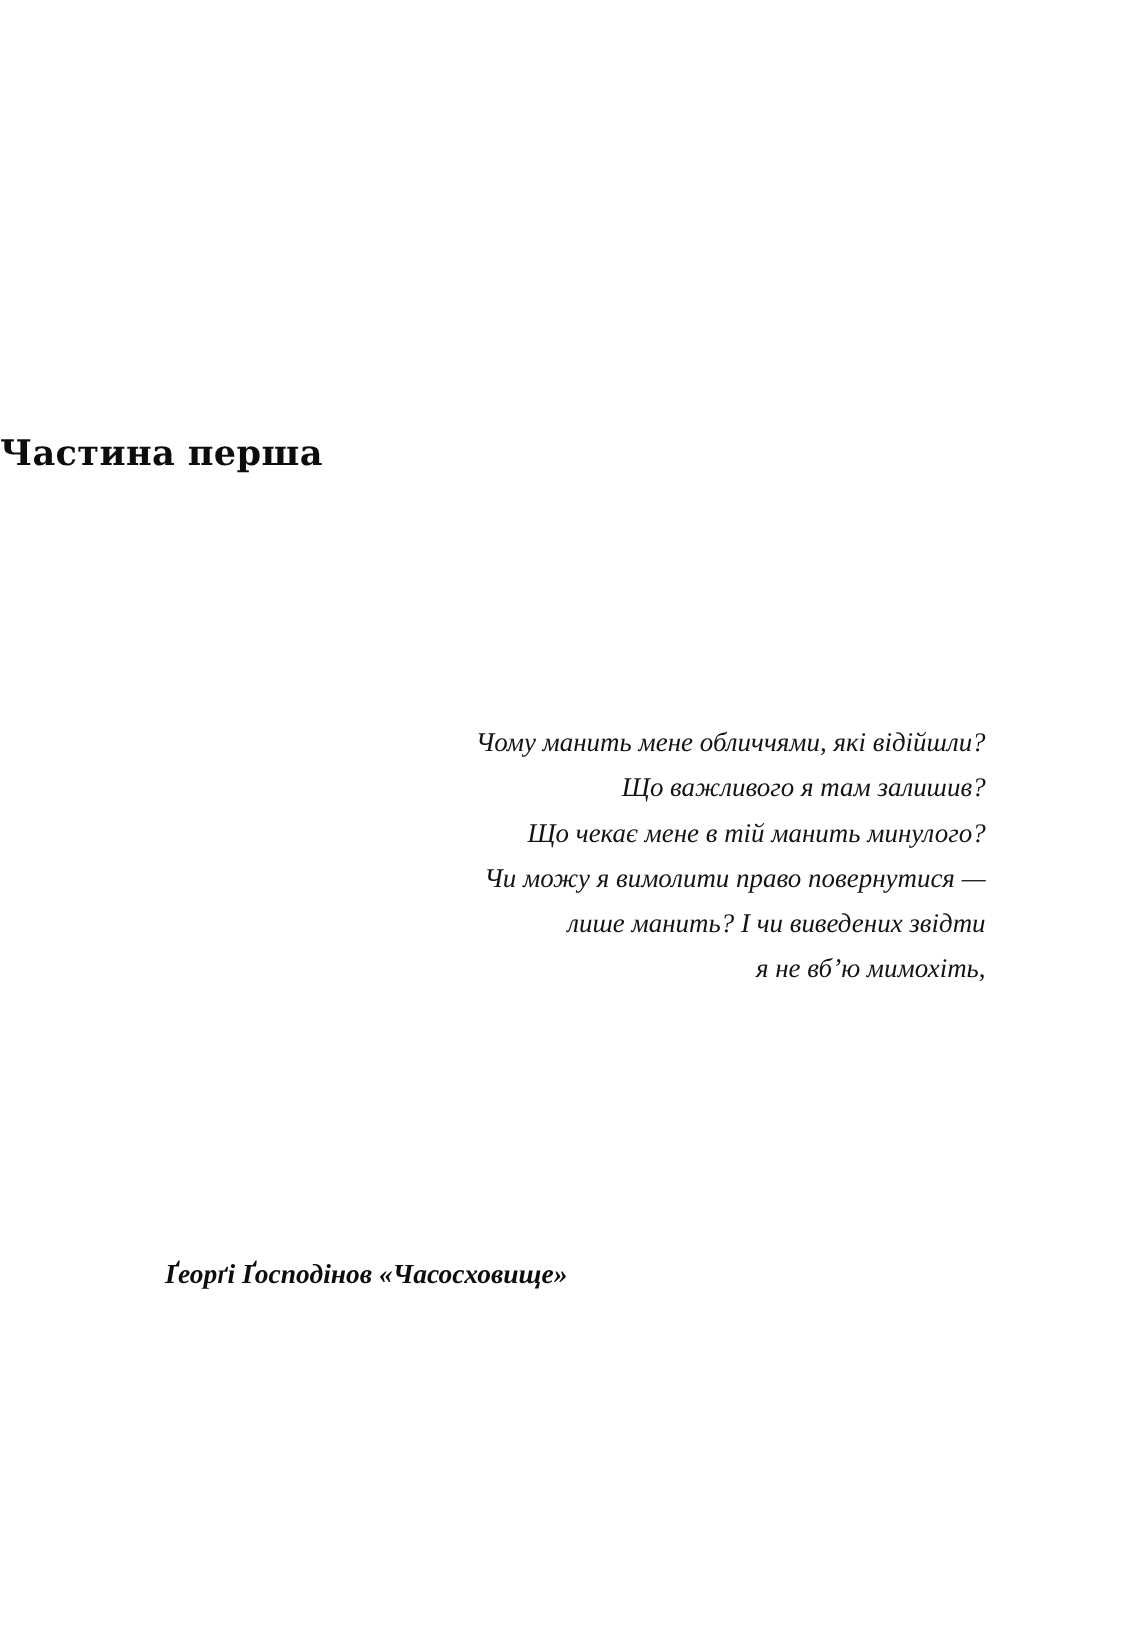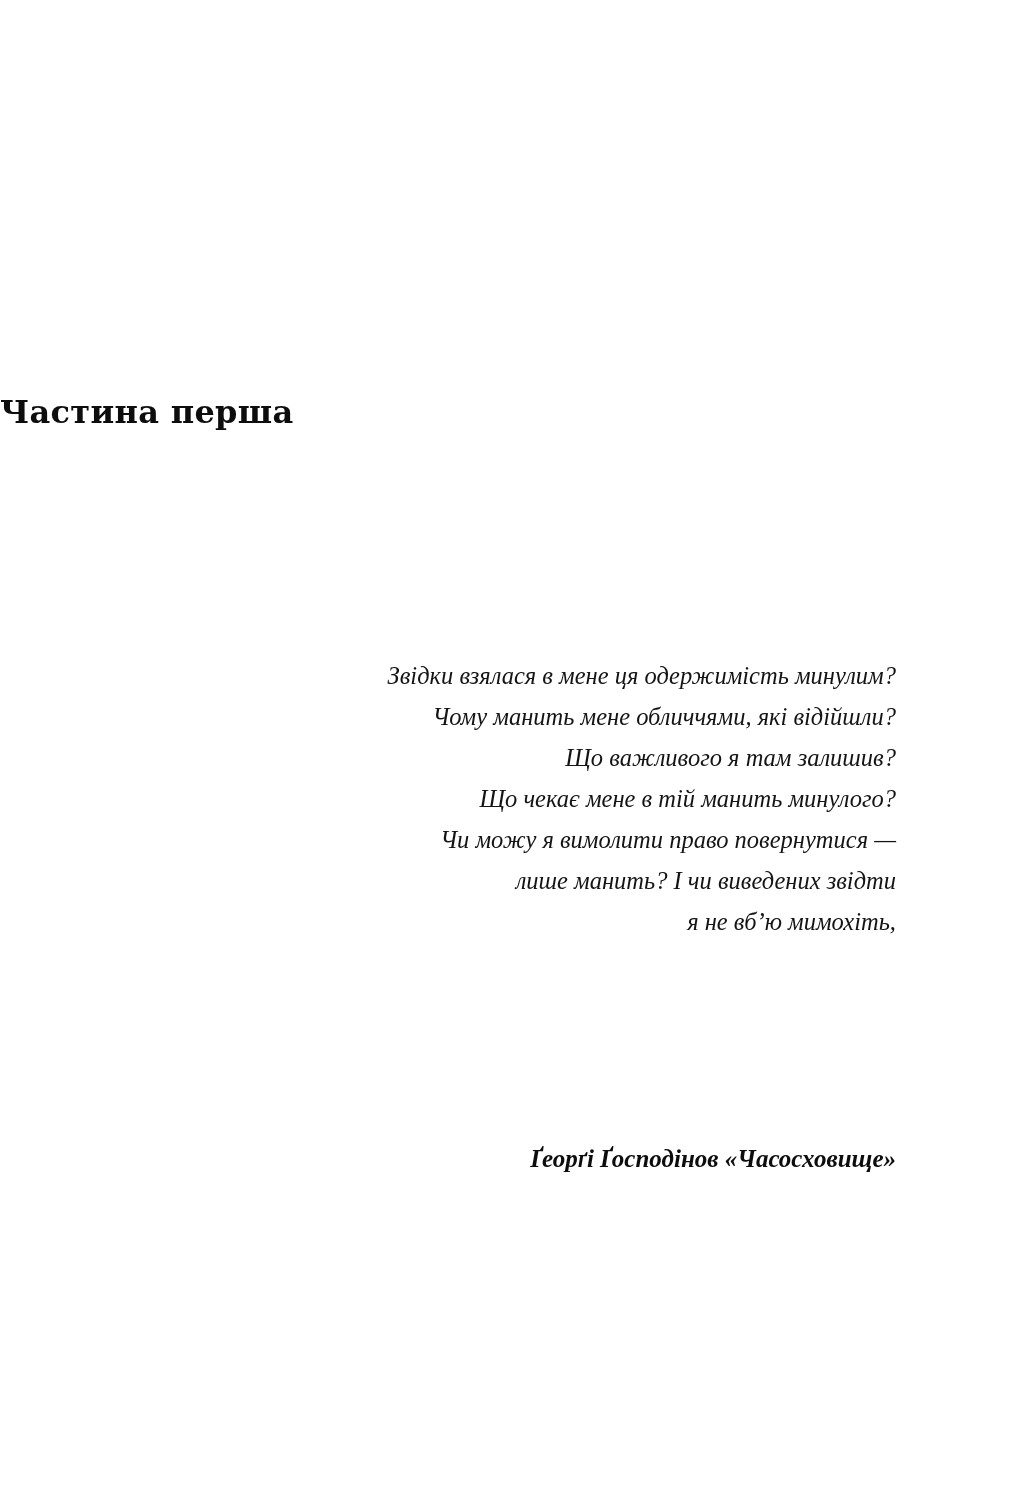--- a/index.html
+++ b/index.html
@@ -49,38 +49,37 @@
   .epigraph .line {
     display: block;
     white-space: nowrap;
   }
 
   .epigraph-source {
     position: absolute;
     left: 150px;
     right: 128px;
     top: 1142px;
-    text-align: right;
+    text-align: left;
     font-style: italic;
     font-weight: 700;
     font-size: 25px;
     line-height: 34px;
     color: #0d0d0d;
     white-space: nowrap;
   }
 </style>
 </head>
 <body>
 
 <div class="page">
 
   <h1 class="part-title">Частина перша</h1>
 
   <div class="epigraph">
-    <span class="line">Звідки взялася в мене ця одержимість минулим?</span>
     <span class="line">Чому манить мене обличчями, які відійшли?</span>
     <span class="line">Що важливого я там залишив?</span>
     <span class="line">Що чекає мене в тій манить минулого?</span>
     <span class="line">Чи можу я вимолити право повернутися —</span>
     <span class="line">лише манить? І чи виведених звідти</span>
     <span class="line">я не вб’ю мимохіть,</span>
   </div>
 
   <div class="epigraph-source">Ґеорґі Ґосподінов «Часосховище»</div>
 

